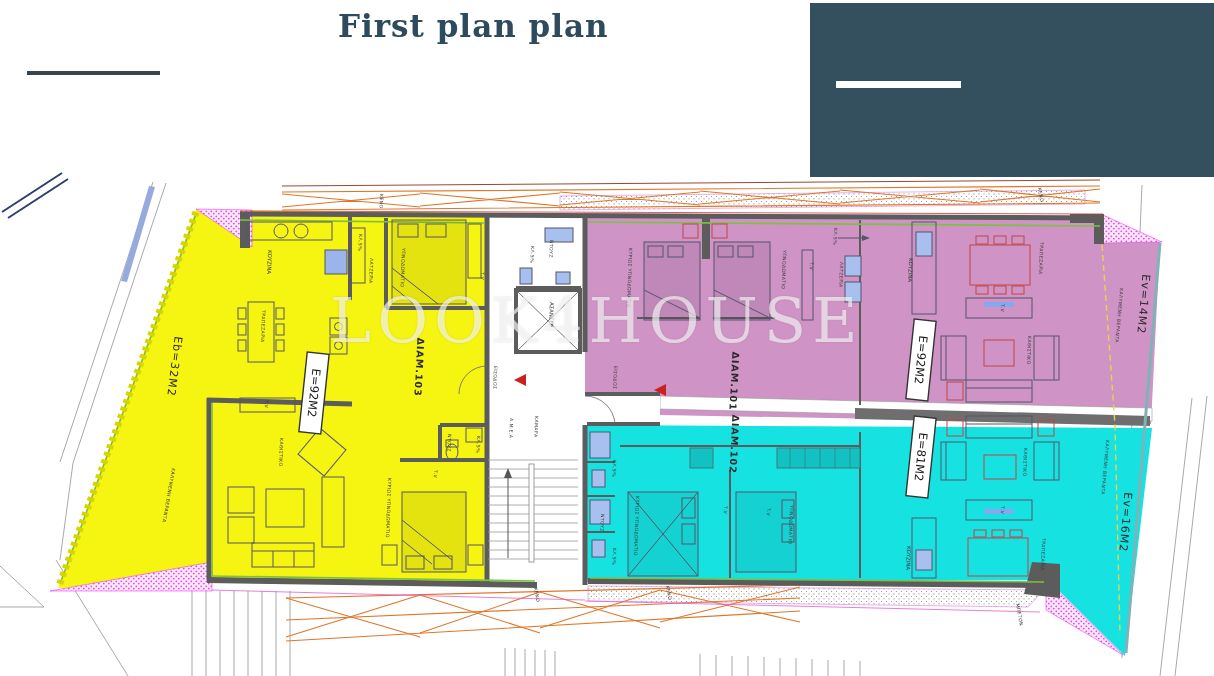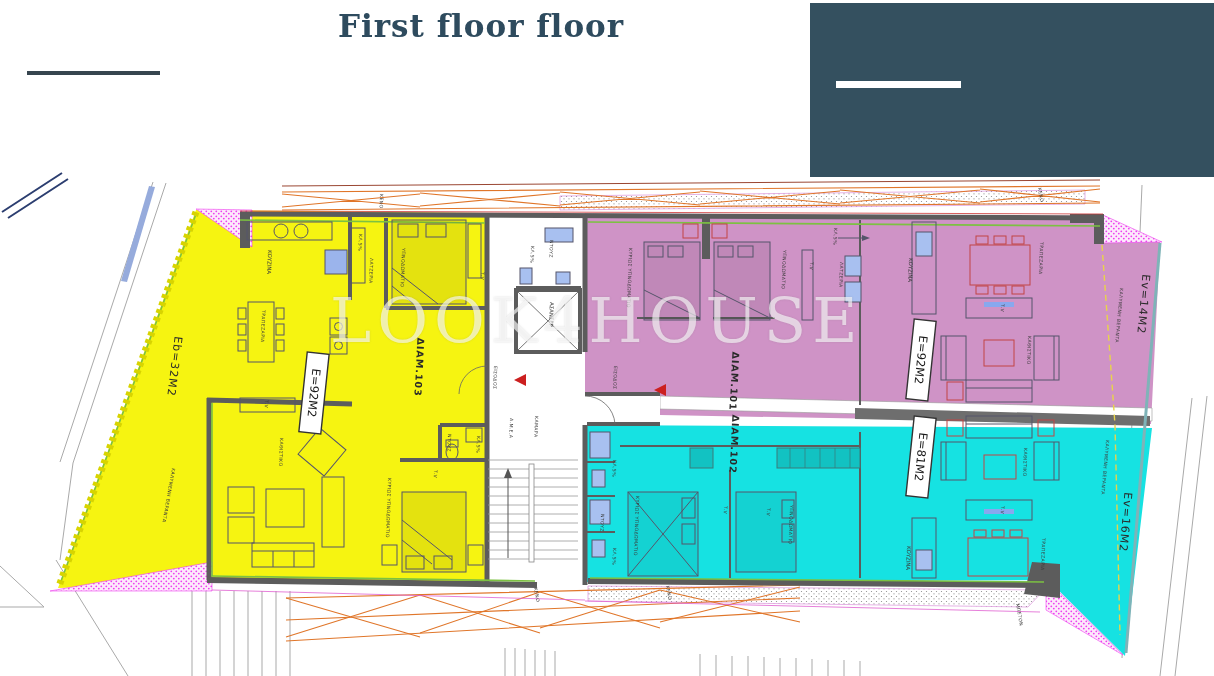--- a/index.html
+++ b/index.html
@@ -26,21 +26,21 @@
   svg .wall{stroke:#5c5c5c;fill:none;}
   svg .green{stroke:#7cc142;stroke-width:1.6;fill:none;}
   svg .site{stroke:#a9a9a9;stroke-width:1;fill:none;}
   svg .orange{stroke:#e0762a;stroke-width:1.1;fill:none;}
 </style>
 </head>
 <body>
 
 <div class="stage">
 
-  <div class="page-title">First floor floor</div>
+  <div class="page-title">First plan plan</div>
   <div class="title-underline"></div>
   <div class="navy-box">
     <div class="navy-line"></div>
   </div>
 
   <div class="watermark">LOOK4HOUSE</div>
 
   <svg width="1214" height="676" viewBox="0 0 1214 676" style="position:absolute;left:0;top:0;">
     <defs>
       <pattern id="mdots" width="5" height="5" patternUnits="userSpaceOnUse">

